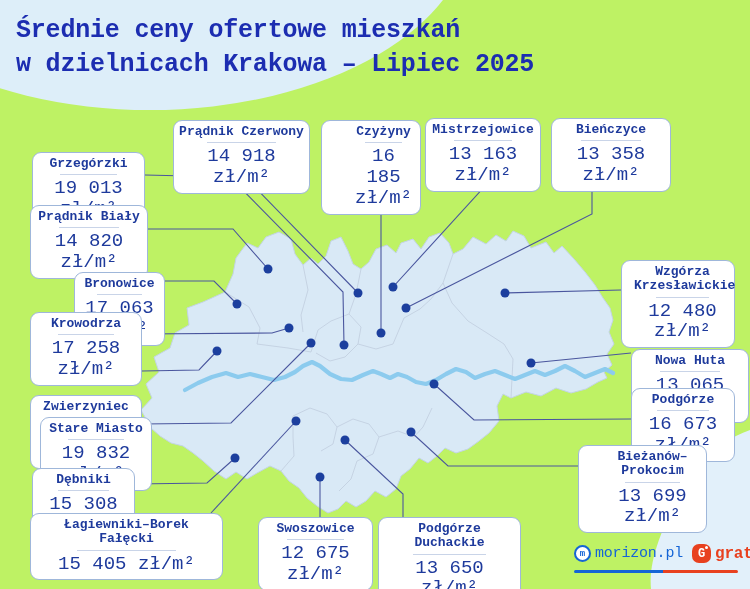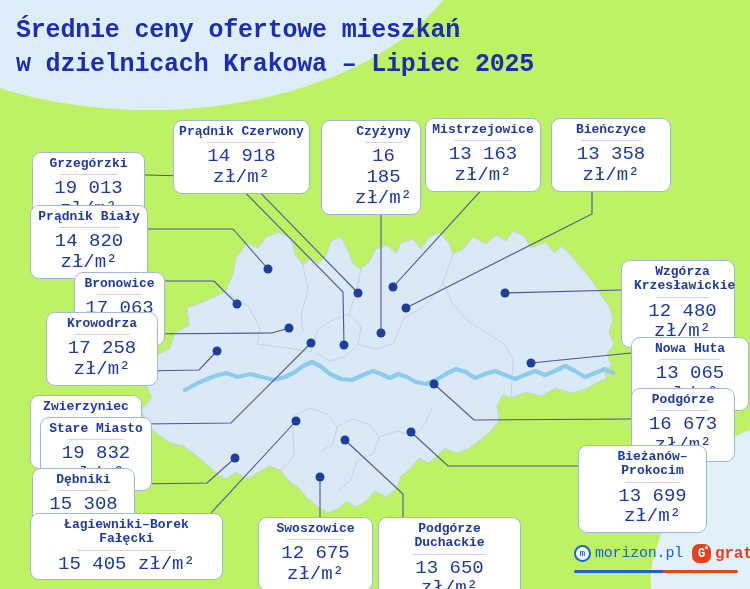--- a/index.html
+++ b/index.html
@@ -17,31 +17,31 @@
     background:#ffffff;border:1.5px solid #9fb7da;border-radius:9px;
     text-align:center;padding:4px 3px 5px;color:#1e3a9c;
   }
   .dbox .dname{display:block;font-size:13px;font-weight:700;line-height:1.1;}
   .dbox .sep{height:1px;background:#c9d4e8;width:54%;margin:3px auto 3px;}
   .dbox .dprice{display:block;font-size:19px;font-weight:400;line-height:1.1;}
   
   .d0{left:32px;top:152px;width:113px;}
   .d1{left:30px;top:205px;width:118px;}
   .d2{left:30px;top:272px;width:91px;margin-left:44px;}
-  .d3{left:30px;top:312px;width:112px;margin-left:16px;}
+  .d3{left:30px;top:312px;width:112px;}
   .d4{left:30px;top:363px;width:112px;margin-top:32px;}
   .d5{left:40px;top:417px;width:112px;}
   .d6{left:32px;top:468px;width:103px;}
   .d7{left:30px;top:513px;width:193px;}
   .d8{left:173px;top:120px;width:137px;}
   .d9{left:321px;top:120px;width:100px;padding-left:28px;}
   .d10{left:425px;top:118px;width:116px;}
   .d11{left:551px;top:118px;width:120px;}
   .d12{left:621px;top:260px;width:114px;padding-left:12px;}
-  .d13{left:631px;top:337px;width:118px;}
+  .d13{left:631px;top:349px;width:118px;}
   .d14{left:631px;top:388px;width:104px;text-align:center;}
   .d15{left:578px;top:445px;width:129px;padding-left:23px;}
   .d16{left:258px;top:517px;width:115px;}
   .d17{left:378px;top:517px;width:143px;}
   
   .footer{position:absolute;left:574px;top:544px;width:164px;z-index:3;}
   .logos{display:flex;align-items:center;gap:9px;}
   .morizon{display:flex;align-items:center;gap:4px;}
   .morizon-icon{
     width:13px;height:13px;border:2px solid #1565d6;border-radius:50%;

